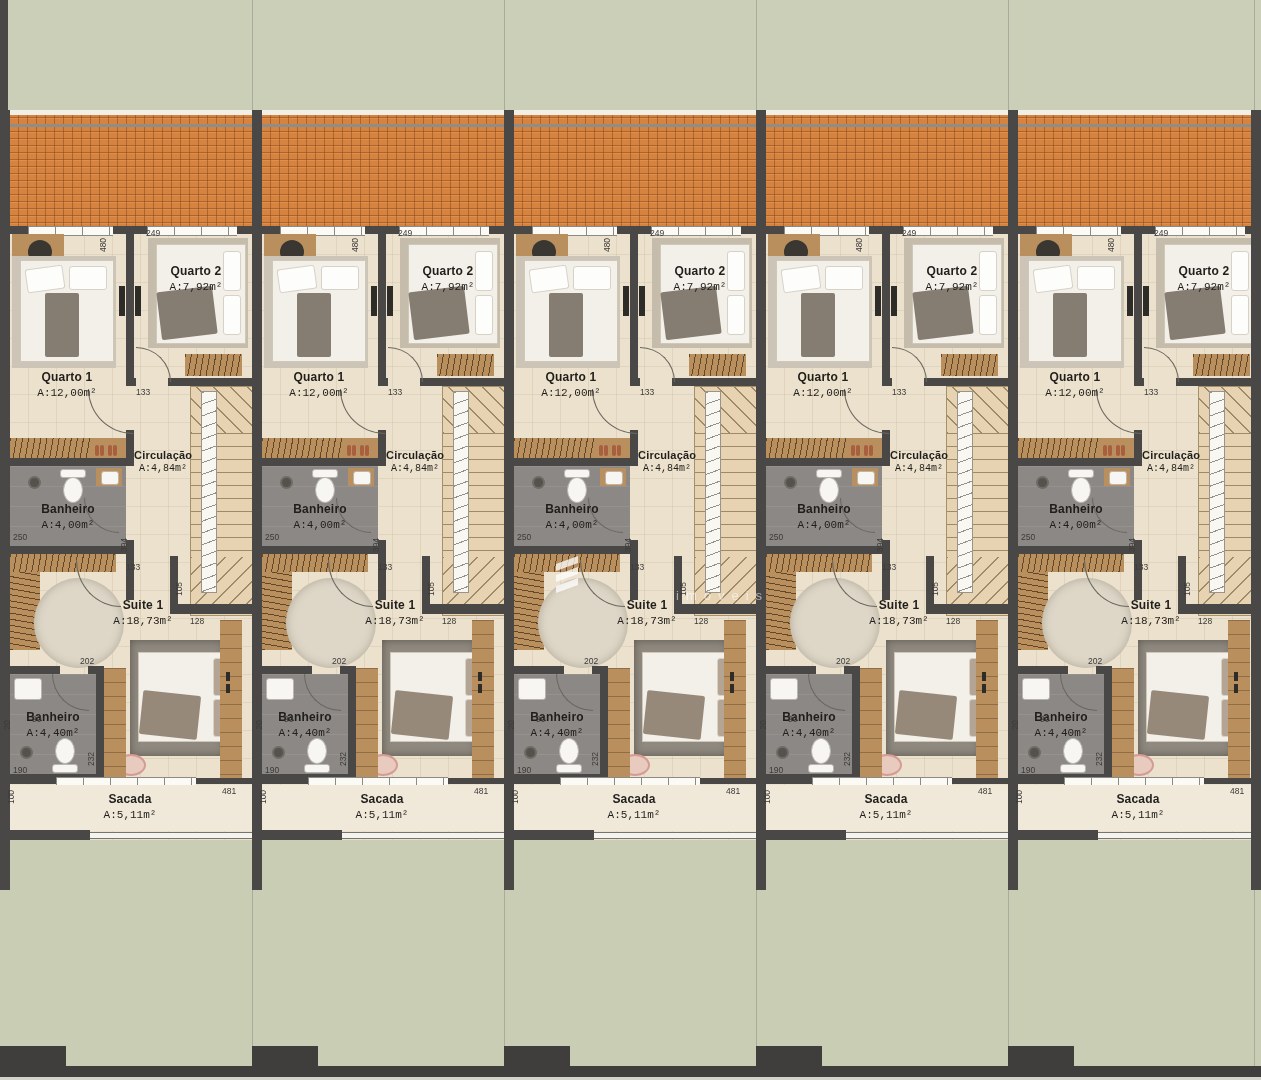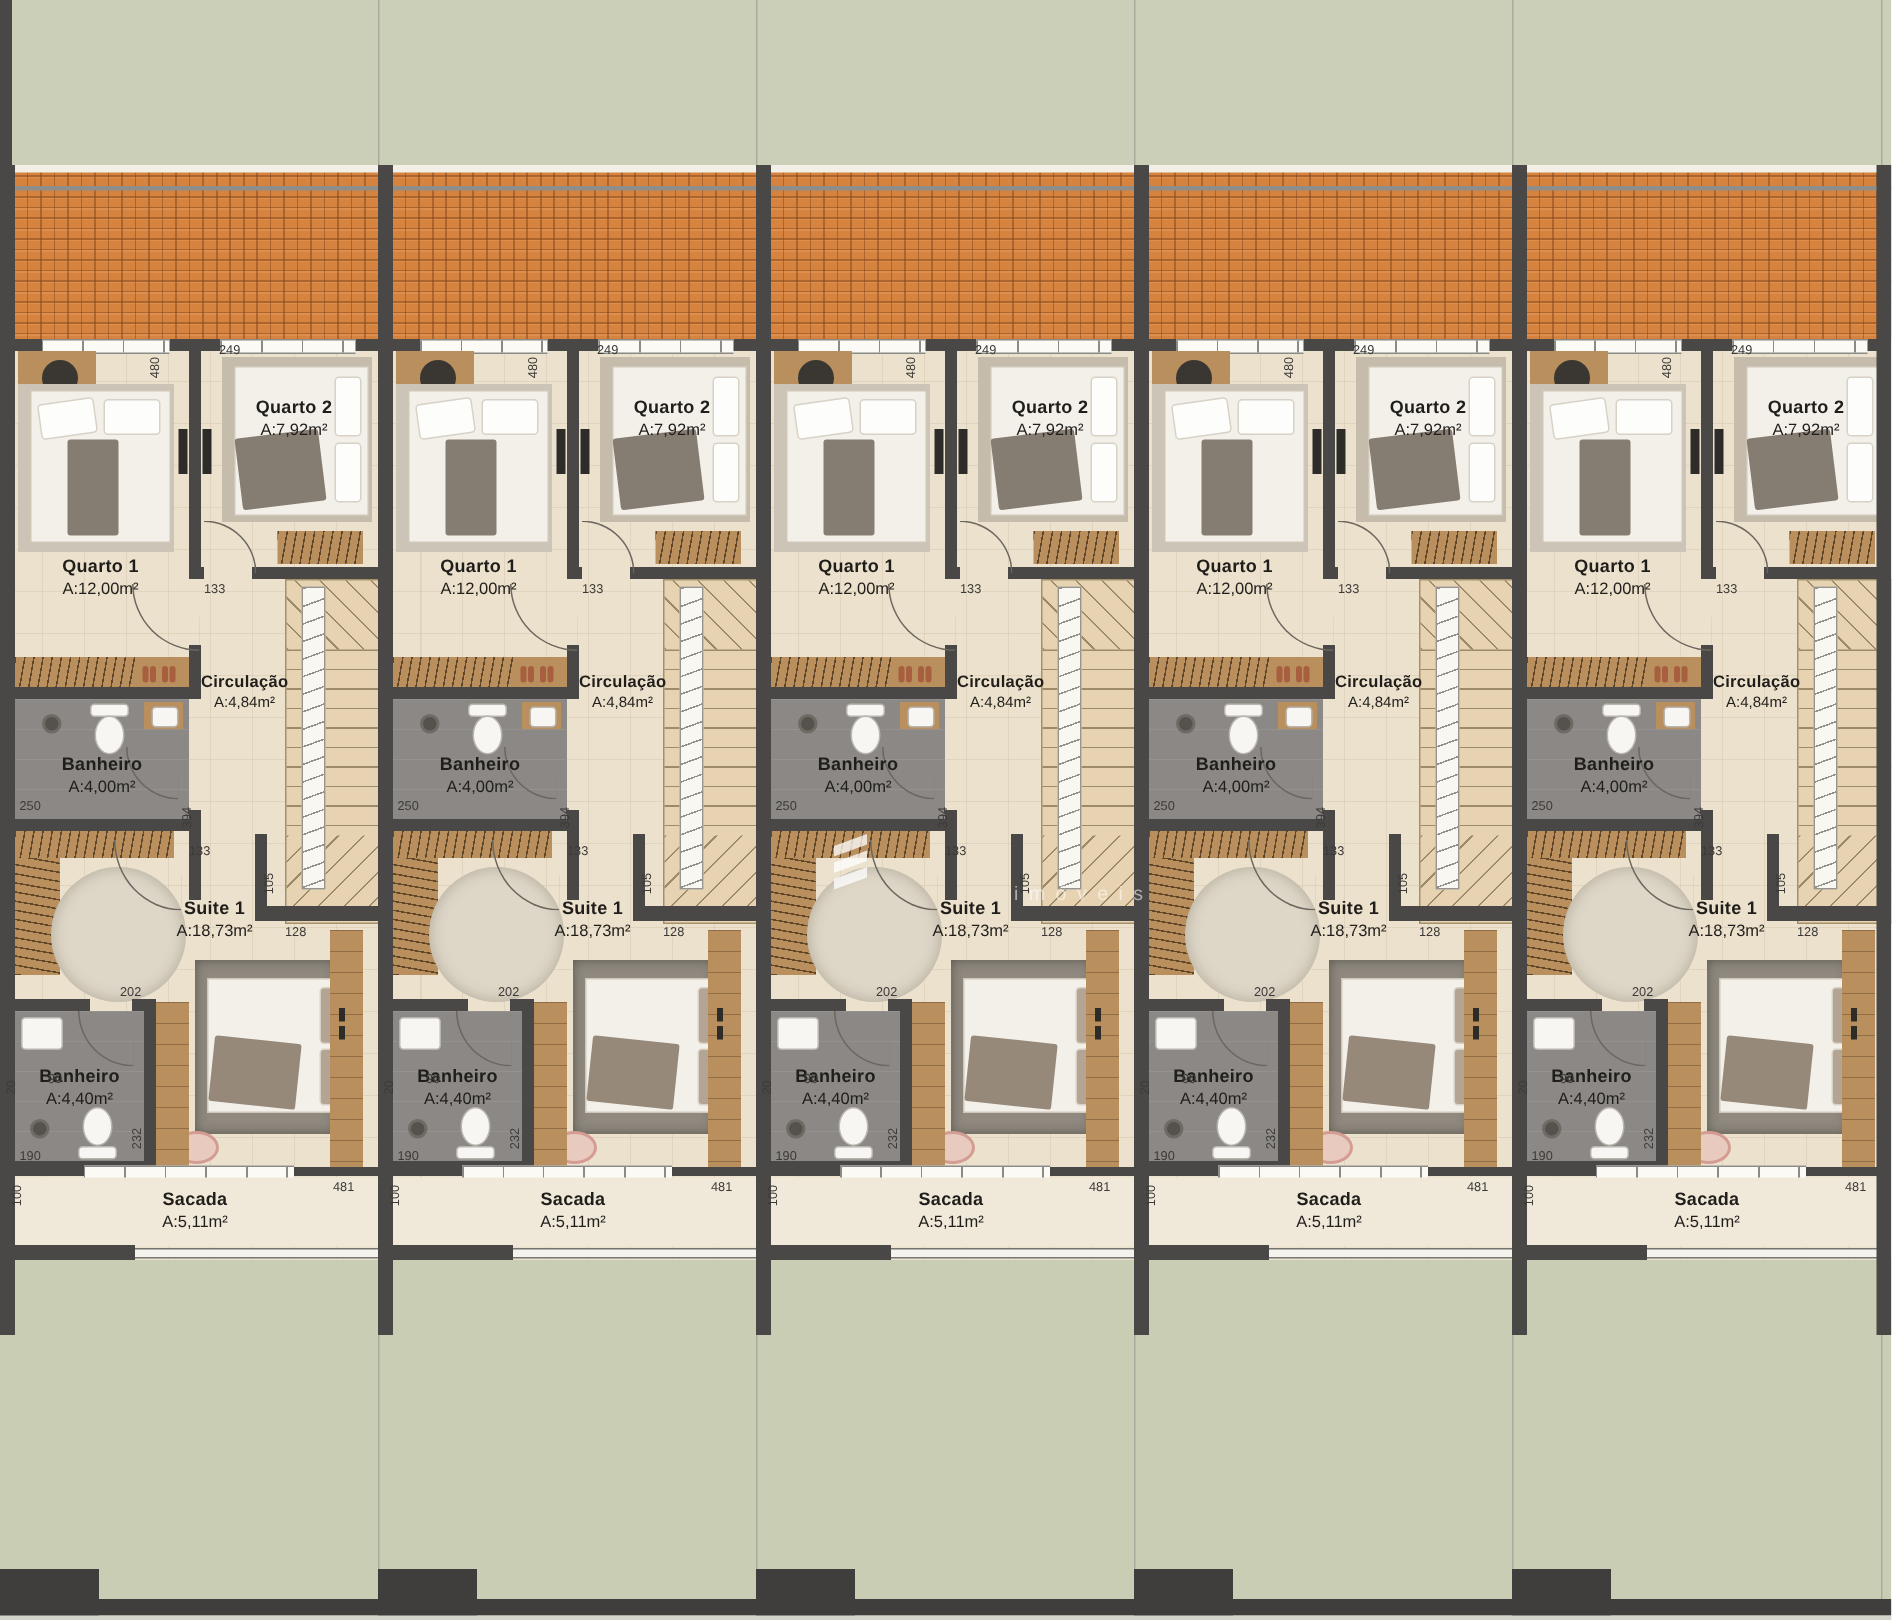--- a/index.html
+++ b/index.html
@@ -25,21 +25,21 @@
                          repeating-linear-gradient(180deg,rgba(120,100,70,.10) 0 1px,transparent 1px 28px);}
   .unit .abs{position:absolute;}
   .win{background:#fbfaf5;border-top:1px solid #8a8a86;border-bottom:1px solid #8a8a86;
        background-image:repeating-linear-gradient(90deg,#8a8a86 0 1px,transparent 1px 27px);}
   .wood{background:#b98f5e;}
   .hatch-v{background-image:repeating-linear-gradient(100deg,rgba(60,40,18,.7) 0 1px,transparent 1px 6px);}
   .hatch-h{background-image:repeating-linear-gradient(10deg,rgba(60,40,18,.7) 0 1px,transparent 1px 6px);}
   .bath{background:#8b8885;background-image:repeating-linear-gradient(180deg,rgba(255,255,255,.08) 0 1px,transparent 1px 20px);}
   .rlabel{text-align:center;color:#201e1b;line-height:1.3;z-index:6;}
   .rlabel b{font-size:12px;display:block;letter-spacing:.2px;}
-  .rlabel span{font-size:11px;display:block;}
+  .rlabel span{font-size:11px;display:block;font-family:Liberation Mono, monospace;}
   .dim{font-size:8.5px;color:#3c3a38;z-index:6;white-space:nowrap;}
   .dim.v{transform:rotate(-90deg);transform-origin:center;}
   .arc{border:1px solid #6b675f;background:transparent;z-index:4;}
   .rug{background:#ccc5b7;}
   .bed{background:#f3f0ea;border:1px solid #cfc7b8;}
   .pillow{background:#fdfdfb;border:1px solid #d8d2c6;border-radius:3px;}
   .blanket{background:#867d72;border-radius:2px;}
   .shag{background:#8f897f;box-shadow:inset 0 0 8px rgba(40,36,30,.5);}
   .fix-white{background:#f7f6f3;border:1px solid #b9b5ae;border-radius:3px;}
   .stairs-base{background:#e7d3b1;border:1px solid #a4916c;}

